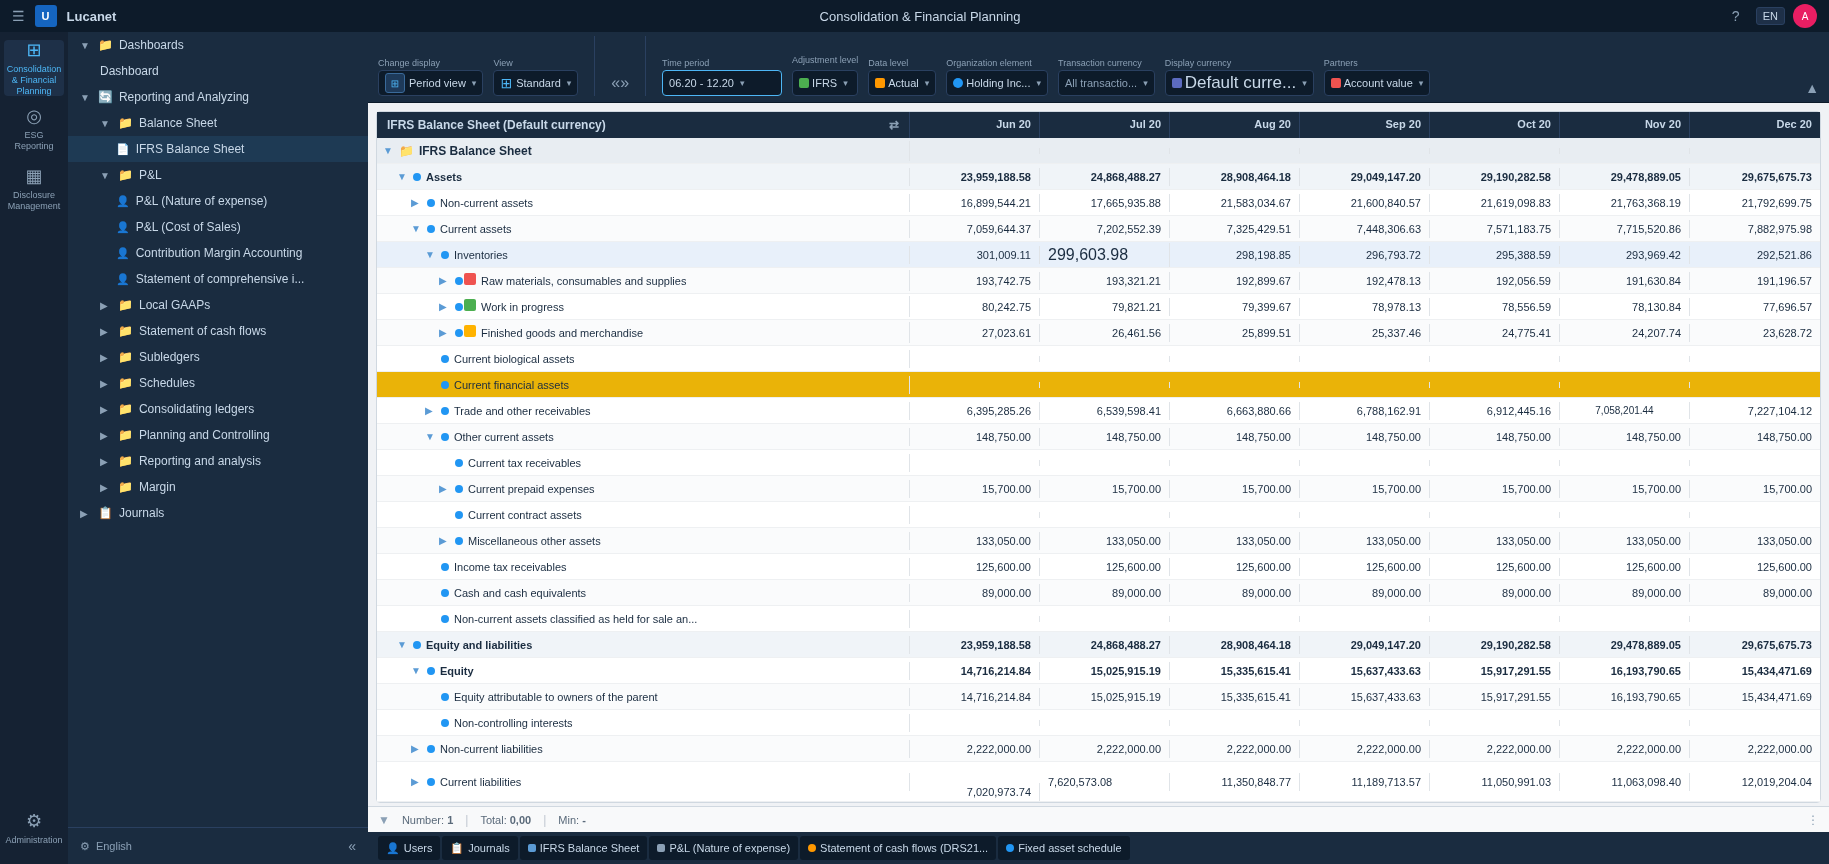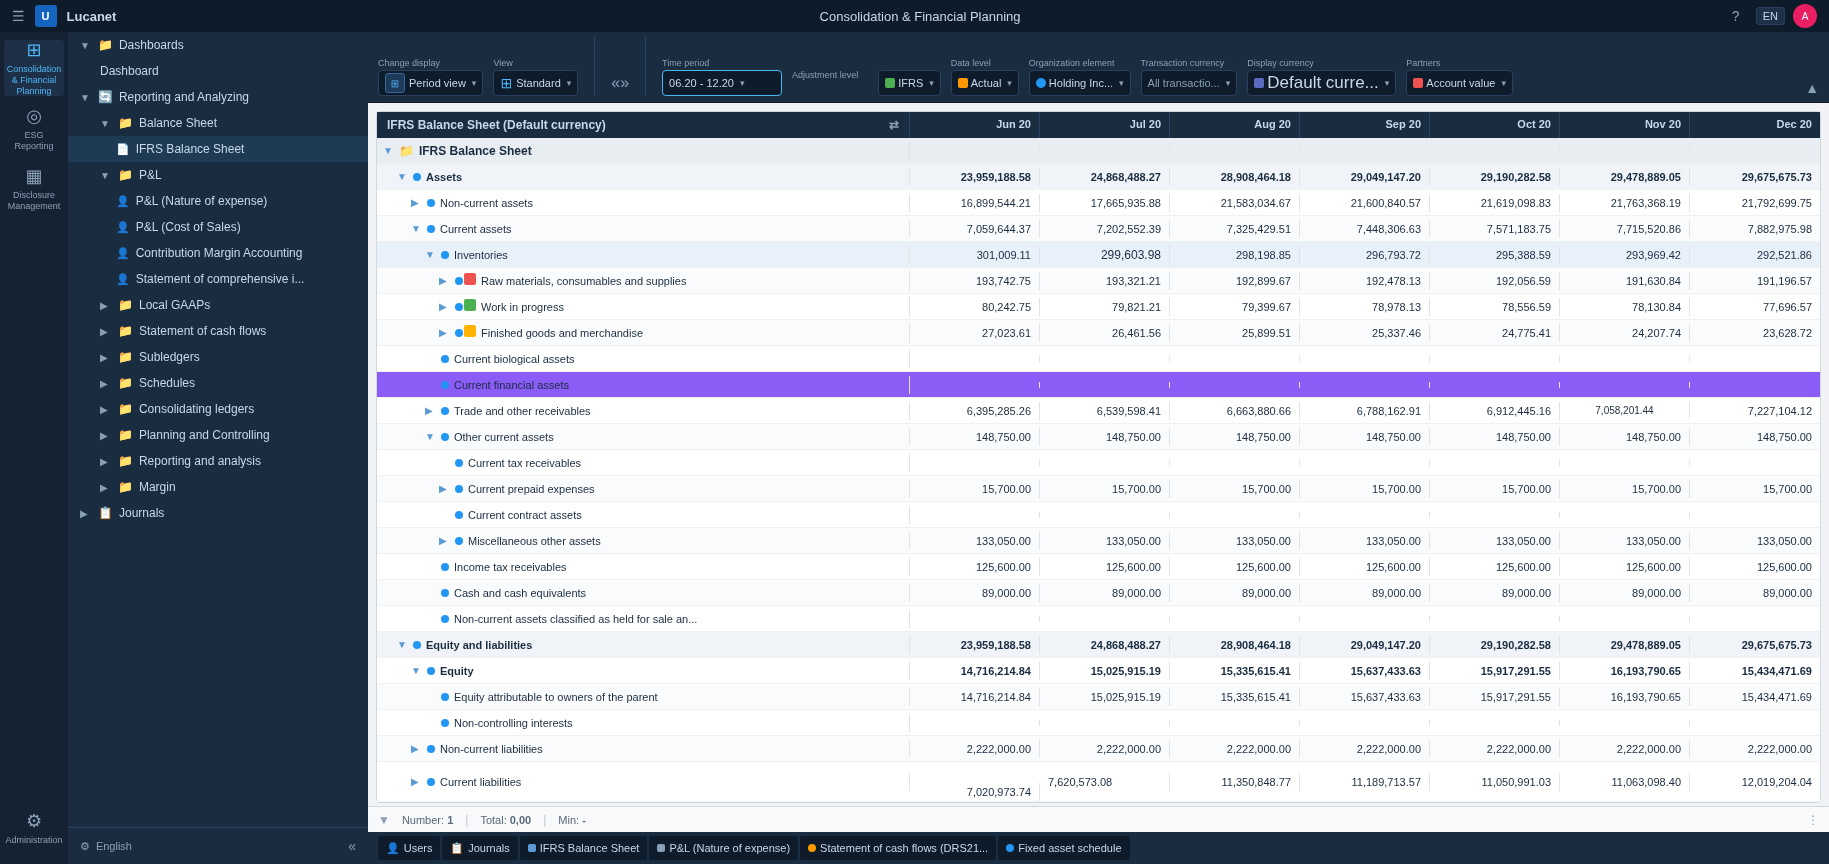--- a/index.html
+++ b/index.html
@@ -261,21 +261,21 @@
         <div class="toolbar-separator"></div>
 
         <div style="display:flex;flex-direction:column;gap:2px;">
           <span class="toolbar-col-label">Time period</span>
           <div class="dropdown-wrap" style="border-color:#4db6f5;min-width:120px;">
             <span style="color:#c8d8e8;font-size:11px;">06.20 - 12.20</span>
             <span class="dropdown-caret">▾</span>
           </div>
         </div>
 
-        <div style="display:flex;gap:20px;">
+        <div style="display:flex;flex-direction:column;gap:5px;">
           <span class="toolbar-col-label">Adjustment level</span>
           <div class="dropdown-wrap">
             <div class="badge-inner">
               <span style="display:inline-block;width:10px;height:10px;background:#4caf50;border-radius:2px;"></span>
               <span style="color:#c8d8e8;font-size:11px;">IFRS</span>
             </div>
             <span class="dropdown-caret">▾</span>
           </div>
         </div>
 
@@ -415,21 +415,21 @@
                 <div style="min-width: 130px; padding: 3px 8px; font-size: 11px; text-align: right; border-right: none; color: rgb(26, 44, 64); flex-shrink: 0; white-space: nowrap;">7,882,975.98</div>
               </div>
               <div style="display: flex; align-items: center; border-bottom: 1px solid rgb(238, 240, 242); min-height: 26px; background: rgb(232, 240, 250);">
                 <div style="flex: 1 1 0%; min-width: 380px; display: flex; align-items: center; padding: 3px 4px; border-right: 1px solid rgb(224, 228, 232); gap: 2px; overflow: hidden;">
                   <span style="display: inline-block; width: 42px; flex-shrink: 0;"></span>
                   <span style="color: rgb(91, 155, 213); cursor: pointer; font-size: 10px; width: 14px; flex-shrink: 0;">▼</span>
                   <span style="display: inline-block; width: 8px; height: 8px; border-radius: 50%; background: rgb(33, 150, 243); flex-shrink: 0;"></span>
                   <span style="font-size: 11px; color: rgb(26, 44, 64); white-space: nowrap; overflow: hidden; text-overflow: ellipsis; padding-left: 3px;">Inventories</span>
                 </div>
                 <div style="min-width: 130px; padding: 3px 8px; font-size: 11px; text-align: right; border-right: 1px solid rgb(224, 228, 232); color: rgb(26, 44, 64); flex-shrink: 0; white-space: nowrap;">301,009.11</div>
-                <div style="min-width: 130px; padding: 3px 8px; font-size: 12px; text-align: right; border-right: 1px solid rgb(224, 228, 232); color: rgb(26, 44, 64); flex-shrink: 0; white-space: nowrap;">299,603.98</div>
+                <div style="min-width: 130px; padding: 3px 8px; font-size: 16px; border-right: 1px solid rgb(224, 228, 232); color: rgb(26, 44, 64); flex-shrink: 0; white-space: nowrap;">299,603.98</div>
                 <div style="min-width: 130px; padding: 3px 8px; font-size: 11px; text-align: right; border-right: 1px solid rgb(224, 228, 232); color: rgb(26, 44, 64); flex-shrink: 0; white-space: nowrap;">298,198.85</div>
                 <div style="min-width: 130px; padding: 3px 8px; font-size: 11px; text-align: right; border-right: 1px solid rgb(224, 228, 232); color: rgb(26, 44, 64); flex-shrink: 0; white-space: nowrap;">296,793.72</div>
                 <div style="min-width: 130px; padding: 3px 8px; font-size: 11px; text-align: right; border-right: 1px solid rgb(224, 228, 232); color: rgb(26, 44, 64); flex-shrink: 0; white-space: nowrap;">295,388.59</div>
                 <div style="min-width: 130px; padding: 3px 8px; font-size: 11px; text-align: right; border-right: 1px solid rgb(224, 228, 232); color: rgb(26, 44, 64); flex-shrink: 0; white-space: nowrap;">293,969.42</div>
                 <div style="min-width: 130px; padding: 3px 8px; font-size: 11px; text-align: right; border-right: none; color: rgb(26, 44, 64); flex-shrink: 0; white-space: nowrap;">292,521.86</div>
               </div>
               <div style="display: flex; align-items: center; border-bottom: 1px solid rgb(238, 240, 242); min-height: 26px; background: rgb(250, 251, 252);">
                 <div style="flex: 1 1 0%; min-width: 380px; display: flex; align-items: center; padding: 3px 4px; border-right: 1px solid rgb(224, 228, 232); gap: 2px; overflow: hidden;">
                   <span style="display: inline-block; width: 56px; flex-shrink: 0;"></span>
                   <span style="color: rgb(91, 155, 213); cursor: pointer; font-size: 10px; width: 14px; flex-shrink: 0;">▶</span>
@@ -482,21 +482,21 @@
                   <span style="font-size: 11px; color: rgb(26, 44, 64); white-space: nowrap; overflow: hidden; text-overflow: ellipsis; padding-left: 3px;">Current biological assets</span>
                 </div>
                 <div style="min-width: 130px; padding: 3px 8px; font-size: 11px; text-align: right; border-right: 1px solid rgb(224, 228, 232); color: rgb(26, 44, 64); flex-shrink: 0; white-space: nowrap;"></div>
                 <div style="min-width: 130px; padding: 3px 8px; font-size: 11px; text-align: right; border-right: 1px solid rgb(224, 228, 232); color: rgb(26, 44, 64); flex-shrink: 0; white-space: nowrap;"></div>
                 <div style="min-width: 130px; padding: 3px 8px; font-size: 11px; text-align: right; border-right: 1px solid rgb(224, 228, 232); color: rgb(26, 44, 64); flex-shrink: 0; white-space: nowrap;"></div>
                 <div style="min-width: 130px; padding: 3px 8px; font-size: 11px; text-align: right; border-right: 1px solid rgb(224, 228, 232); color: rgb(26, 44, 64); flex-shrink: 0; white-space: nowrap;"></div>
                 <div style="min-width: 130px; padding: 3px 8px; font-size: 11px; text-align: right; border-right: 1px solid rgb(224, 228, 232); color: rgb(26, 44, 64); flex-shrink: 0; white-space: nowrap;"></div>
                 <div style="min-width: 130px; padding: 3px 8px; font-size: 11px; text-align: right; border-right: 1px solid rgb(224, 228, 232); color: rgb(26, 44, 64); flex-shrink: 0; white-space: nowrap;"></div>
                 <div style="min-width: 130px; padding: 3px 8px; font-size: 11px; text-align: right; border-right: none; color: rgb(26, 44, 64); flex-shrink: 0; white-space: nowrap;"></div>
               </div>
-              <div style="display: flex; align-items: center; border-bottom: 1px solid rgb(238, 240, 242); min-height: 26px; background: #8b5cf6;">
+              <div style="display: flex; align-items: center; border-bottom: 1px solid rgb(238, 240, 242); min-height: 26px; background: #eab308;">
                 <div style="flex: 1 1 0%; min-width: 380px; display: flex; align-items: center; padding: 3px 4px; border-right: 1px solid rgb(224, 228, 232); gap: 2px; overflow: hidden;">
                   <span style="display: inline-block; width: 42px; flex-shrink: 0;"></span>
                   <span style="color: rgb(91, 155, 213); cursor: pointer; font-size: 10px; width: 14px; flex-shrink: 0;"></span>
                   <span style="display: inline-block; width: 8px; height: 8px; border-radius: 50%; background: rgb(33, 150, 243); flex-shrink: 0;"></span>
                   <span style="font-size: 11px; color: rgb(26, 44, 64); white-space: nowrap; overflow: hidden; text-overflow: ellipsis; padding-left: 3px;">Current financial assets</span>
                 </div>
                 <div style="min-width: 130px; padding: 3px 8px; font-size: 11px; text-align: right; border-right: 1px solid rgb(224, 228, 232); color: rgb(26, 44, 64); flex-shrink: 0; white-space: nowrap;"></div>
                 <div style="min-width: 130px; padding: 3px 8px; font-size: 11px; text-align: right; border-right: 1px solid rgb(224, 228, 232); color: rgb(26, 44, 64); flex-shrink: 0; white-space: nowrap;"></div>
                 <div style="min-width: 130px; padding: 3px 8px; font-size: 11px; text-align: right; border-right: 1px solid rgb(224, 228, 232); color: rgb(26, 44, 64); flex-shrink: 0; white-space: nowrap;"></div>
                 <div style="min-width: 130px; padding: 3px 8px; font-size: 11px; text-align: right; border-right: 1px solid rgb(224, 228, 232); color: rgb(26, 44, 64); flex-shrink: 0; white-space: nowrap;"></div>

